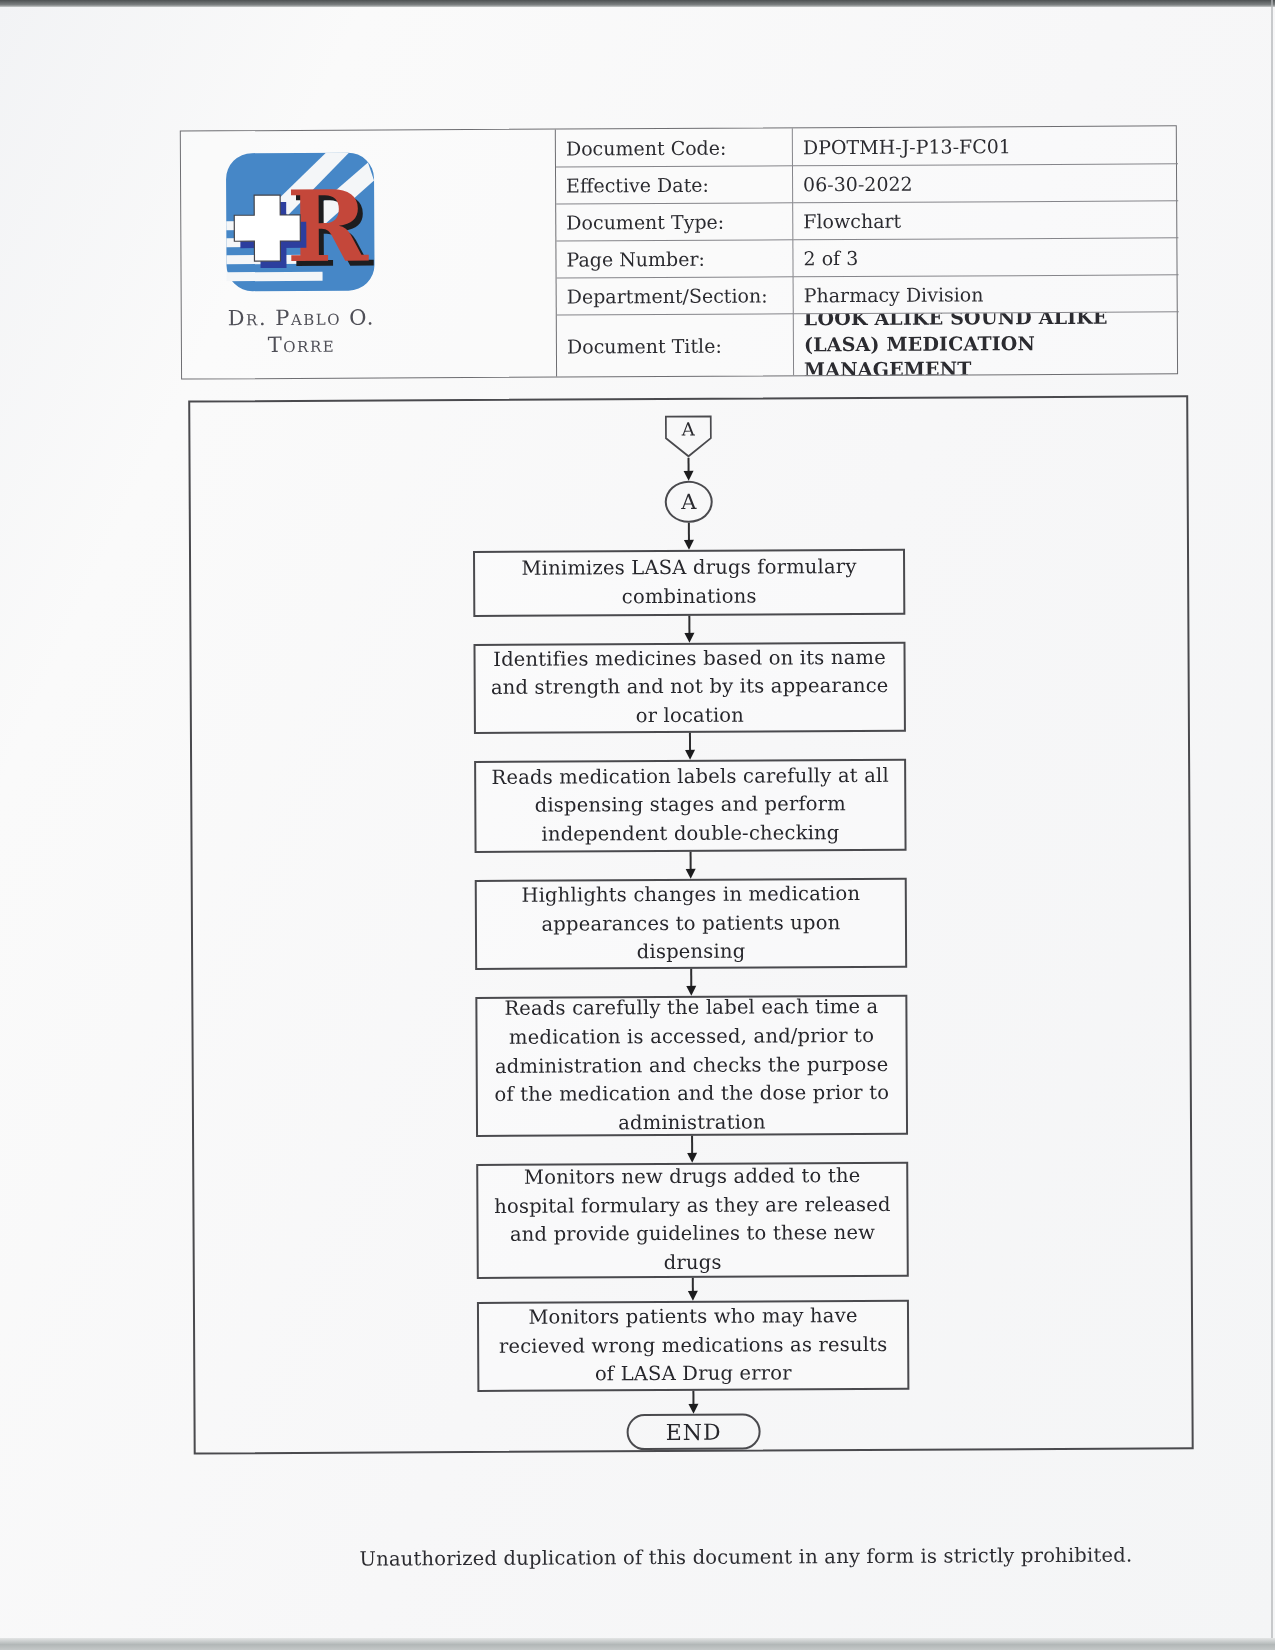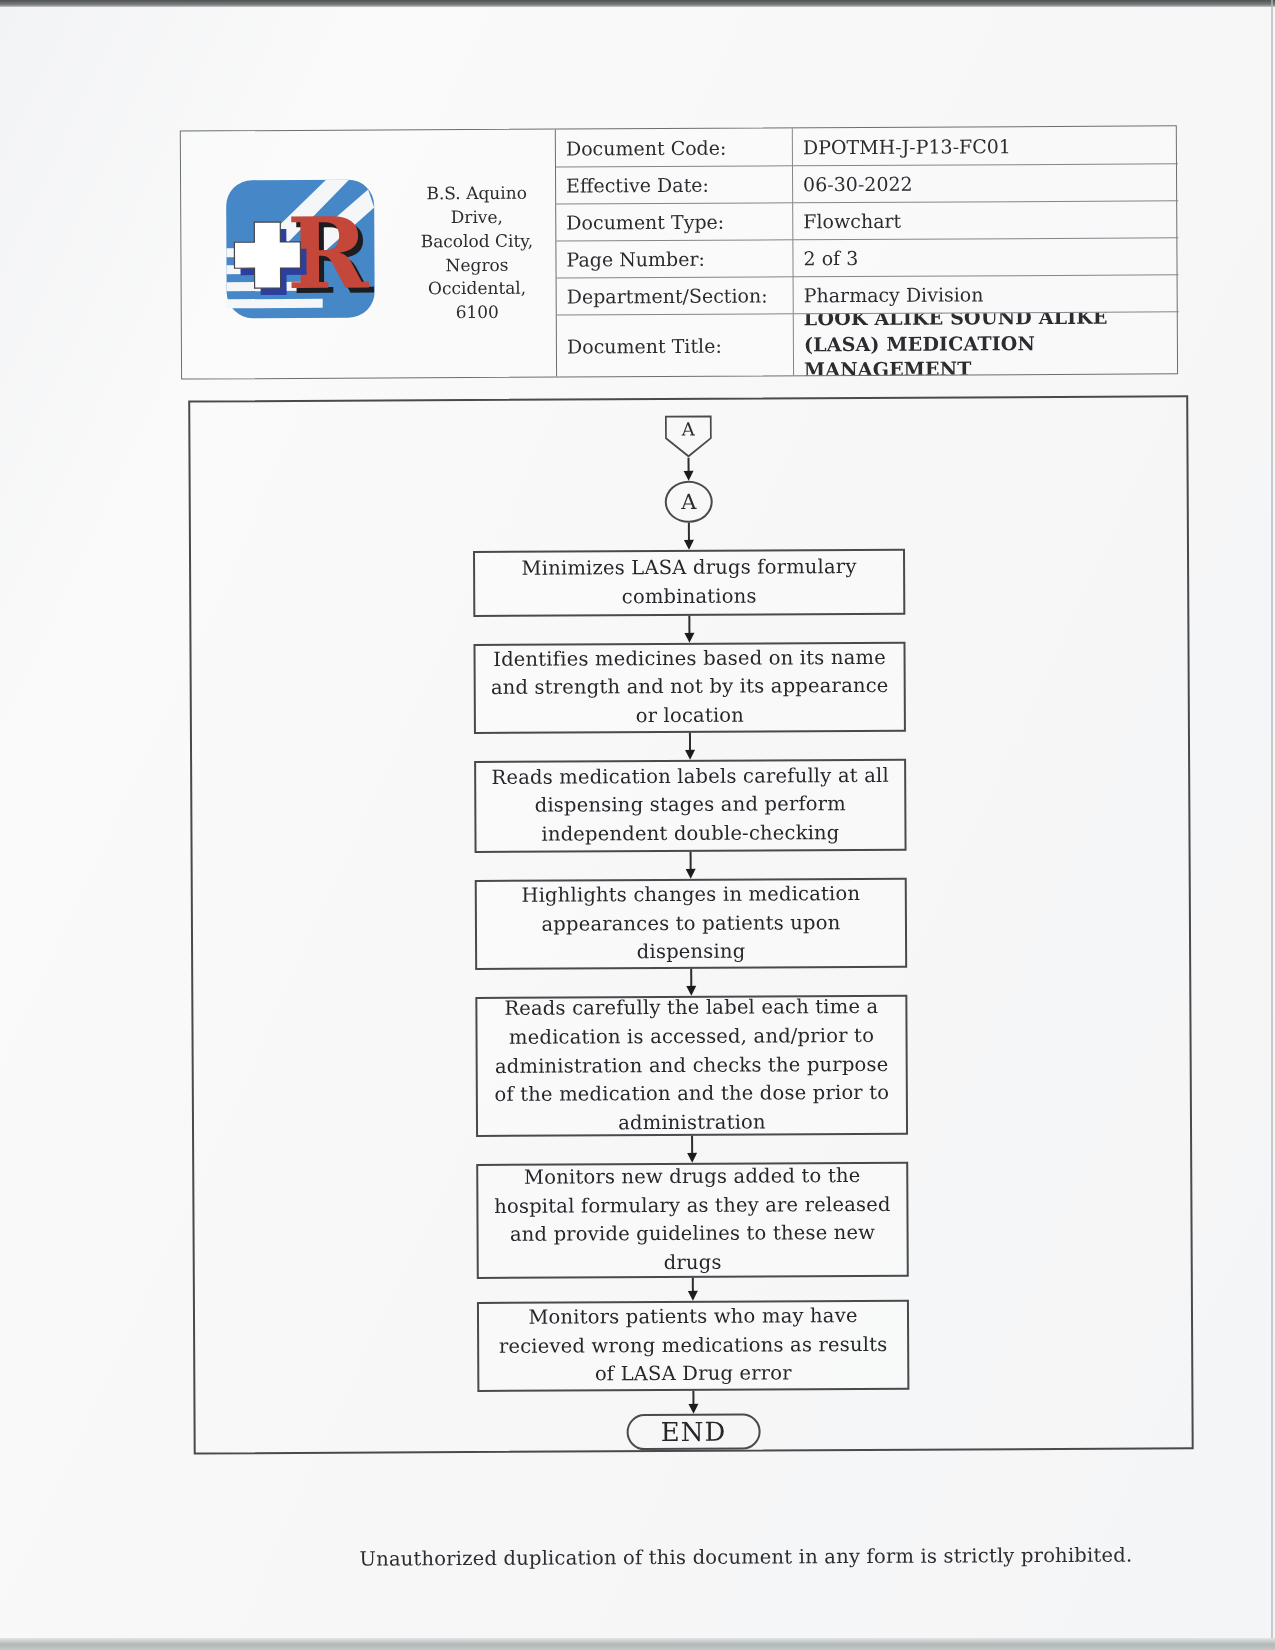--- a/index.html
+++ b/index.html
@@ -68,21 +68,21 @@
     border-right:5.5px solid transparent; border-top:10px solid #1c1c1e; margin-top:-1px; }
   .flow-box {
     width:432px; border:2px solid #4a4a4e; background:rgba(255,255,255,.3);
     padding:6px 10px; text-align:center;
     font-size:19.5px; line-height:1.47; letter-spacing:.2px; color:#26262b;
     display:flex; align-items:center; justify-content:center; flex-direction:column;
   }
   .flow-end {
     width:134px; height:41px; border:2px solid #4a4a4e; border-radius:21px;
     display:flex; align-items:center; justify-content:center;
-    font-size:26px; letter-spacing:1px; color:#26262b;
+    font-size:22px; letter-spacing:1px; color:#26262b;
   }
 
   
   .footer-note {
     position:absolute; top:1546px; right:147px;
     font-size:19.5px; color:#2b2b30; letter-spacing:.2px;
   }
 </style>
 </head>
 <body>
@@ -114,27 +114,22 @@
           <g transform="translate(6,7)" fill="#2c3e9e">
             <rect x="48" y="44" width="26" height="66"></rect>
             <rect x="28" y="64" width="66" height="26"></rect>
           </g>
 
           <g fill="#ffffff" stroke="#44444a" stroke-width="1.2">
             <polygon points="48,44 74,44 74,64 94,64 94,90 74,90 74,110 48,110 48,90 28,90 28,64 48,64"></polygon>
           </g>
         </svg>
         <div class="hospital-name">
+          <div>Dr. Pablo O. Torre</div>
         </div>
-      </div>
-      <div class="address">
-        <div>B.S. Aquino Drive,</div>
-        <div>Bacolod City,</div>
-        <div>Negros Occidental,</div>
-        <div>6100</div>
       </div>
     </div>
 
     <div class="cell label r1" style="grid-row:1">Document Code:</div>
     <div class="cell value r1" style="grid-row:1">DPOTMH-J-P13-FC01</div>
 
     <div class="cell label" style="grid-row:2">Effective Date:</div>
     <div class="cell value" style="grid-row:2">06-30-2022</div>
 
     <div class="cell label" style="grid-row:3">Document Type:</div>

